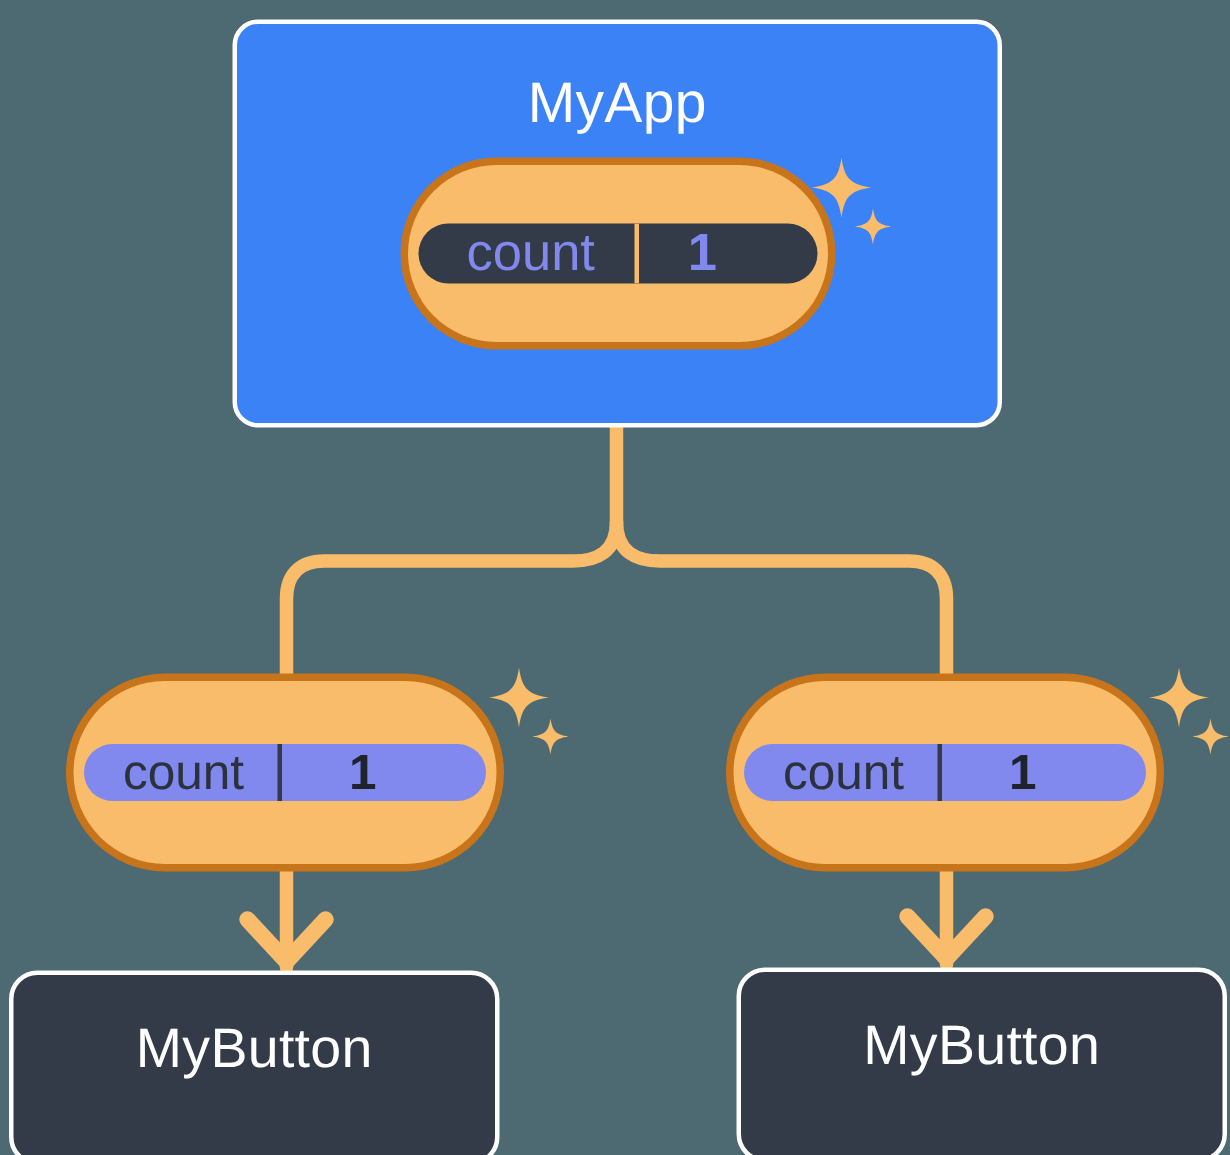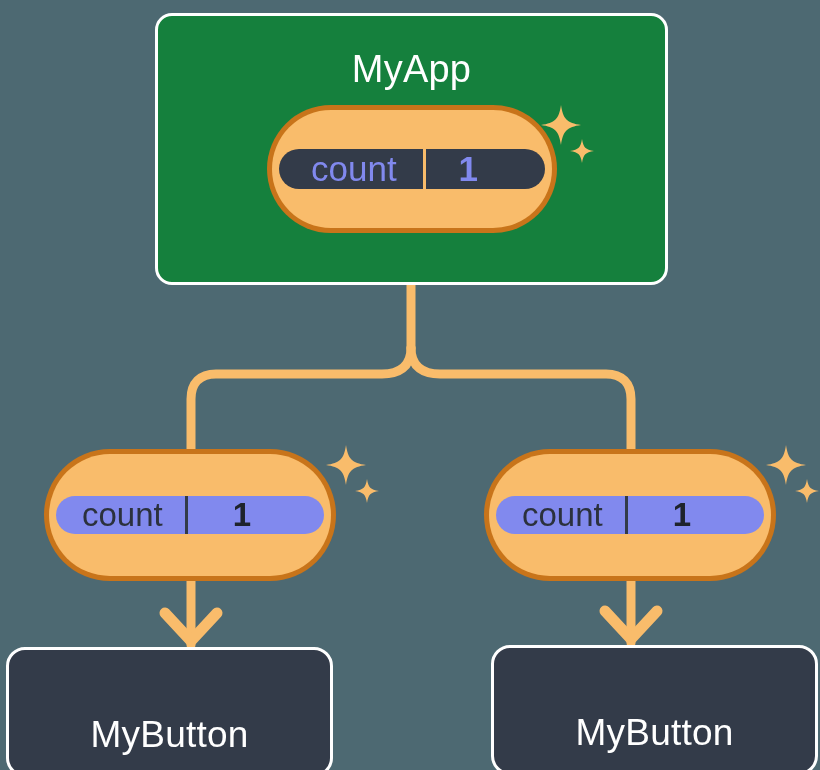--- a/index.html
+++ b/index.html
@@ -64,21 +64,21 @@
 
   
   .card-button {
     width: 327px;
     height: 130px;
     border-radius: 19px;
   }
   #card-button-left  { left: 6px;   top: 647px; }
   #card-button-right { left: 491px; top: 645px; }
   .card-button .card-title {
-    margin-top: 64px;
+    margin-top: 28px;
     font-size: 37px;
   }
 
   
   .pill {
     position: absolute;
     box-sizing: border-box;
     display: flex;
     align-items: stretch;
     border-radius: 999px;
@@ -166,21 +166,21 @@
 
       <path d="M 631 578 L 631 643" stroke="#f9bc6b"></path>
     </g>
     <g fill="none" stroke="#f9bc6b" stroke-width="11" stroke-linecap="round" stroke-linejoin="round">
 
       <path d="M 165 613 L 191 641 L 217 613" stroke="#f9bc6b"></path>
       <path d="M 605 611 L 631 639 L 657 611" stroke="#f9bc6b"></path>
     </g>
   </svg>
 
-  <div class="card" id="card-myapp" style="background: #15803d; border-color: rgb(255, 255, 255);">
+  <div class="card" id="card-myapp" style="background: #3b82f6; border-color: rgb(255, 255, 255);">
     <div class="card-title">MyApp</div>
   </div>
 
   <div class="pill pill-outer pill-dark" id="pill-myapp" style="background: rgb(200, 116, 26);">
     <div class="pill-mid" style="background: rgb(249, 188, 107);">
       <div class="pill-inner" style="background: rgb(51, 59, 73);">
         <span class="pill-cell pill-name" style="color: rgb(129, 137, 238);">count</span>
         <span class="pill-cell pill-value" style="color: rgb(129, 137, 238);">1</span>
       </div>
     </div>

